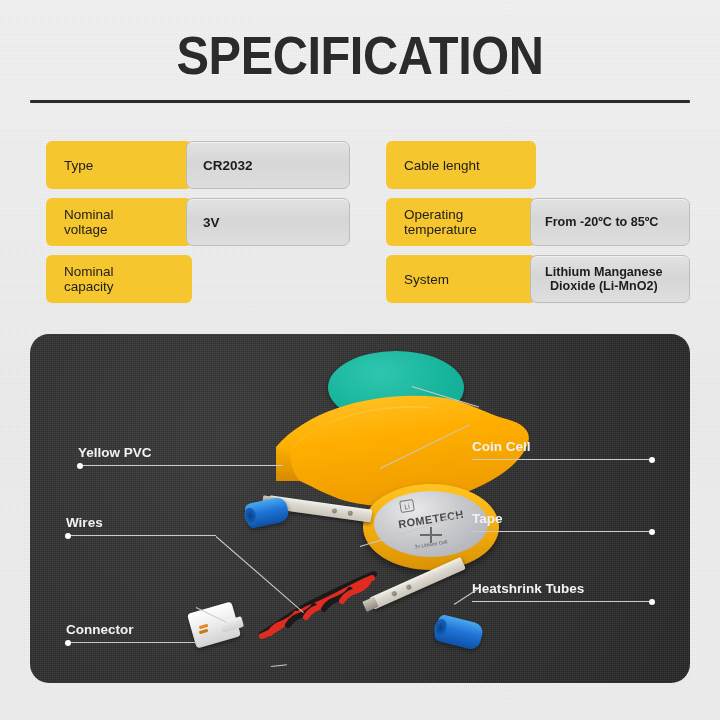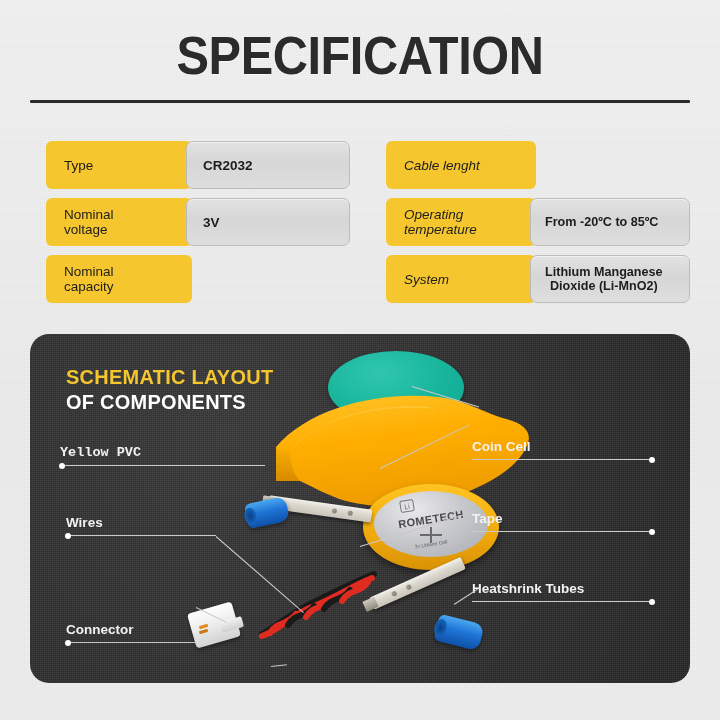--- a/index.html
+++ b/index.html
@@ -61,21 +61,21 @@
     background:linear-gradient(180deg,#e2e2e2 0%,#d6d6d6 45%,#dedede 100%);
     border:1px solid #bdbdbd;
     border-radius:7px;
     display:flex; align-items:center;
     padding-left:16px; padding-right:8px;
     font-size:13.5px; line-height:15px;
     font-weight:bold; color:#1d1d1d;
     white-space:pre-line;
     box-shadow:inset 0 1px 0 rgba(255,255,255,.5);
   }
-  .spec-col.right .spec-label{ width:150px;font-style:italic; }
+  .spec-col.right .spec-label{ width:150px; }
   .spec-col.right .spec-value{ left:160px; width:160px; padding-left:14px; }
   .spec-value.small{ font-size:12.6px; line-height:14.5px;text-align:center; }
 
   
   #schematic-panel{
     position:absolute; left:30px; top:334px; width:660px; height:349px;
     border-radius:19px; overflow:hidden;
     background:
       repeating-linear-gradient(0deg, rgba(255,255,255,.035) 0 1px, rgba(0,0,0,.05) 1px 2px),
       repeating-linear-gradient(90deg, rgba(255,255,255,.03) 0 1px, rgba(0,0,0,.045) 1px 2px),
@@ -251,24 +251,20 @@
       <div class="spec-label">System</div>
       <div class="spec-value small">Lithium Manganese
 Dioxide (Li-MnO2)</div>
     </div>
   </div>
 
 </div>
 
 <div id="schematic-panel">
 
-  <div id="schematic-heading">
-    <div class="head-line" id="head-line-1">SCHEMATIC LAYOUT</div>
-    <div class="head-line" id="head-line-2">OF COMPONENTS</div>
-  </div>
 
   <div id="artwork">
 
     <div id="double-side-tape"></div>
 
     <div id="yellow-pvc">
       <svg width="265" height="125" viewBox="0 0 265 125">
         <defs>
           <linearGradient id="pvcGrad" x1="0" y1="0" x2="0.3" y2="1">
             <stop offset="0%" stop-color="#ffc52b"></stop>
@@ -337,21 +333,21 @@
 
     <div id="connector">
       <div id="conn-body"></div>
       <div id="conn-tab"></div>
       <div class="conn-pin" style="left:14px; top:26px; background:#e08a20; transform:rotate(-16deg);"></div>
       <div class="conn-pin" style="left:14px; top:31px; background:#c97a16; transform:rotate(-16deg);"></div>
     </div>
 
   </div>
 
-  <div class="callout left" style="left:30px; top:104px; width:205px;font-family:Liberation Mono, monospace;">
+  <div class="callout left" style="left:48px; top:104px; width:205px;">
     <div class="c-label">Yellow PVC</div>
     <div class="c-line" style="width:205px;"></div>
     <div class="c-dot"></div>
   </div>
   <div class="c-stub" style="left:241px; top:332px; width:16px; transform:rotate(-6deg);"></div>
 
   <div class="callout left" style="left:36px; top:174px; width:150px;">
     <div class="c-label">Wires</div>
     <div class="c-line" style="width:150px;"></div>
     <div class="c-dot"></div>

